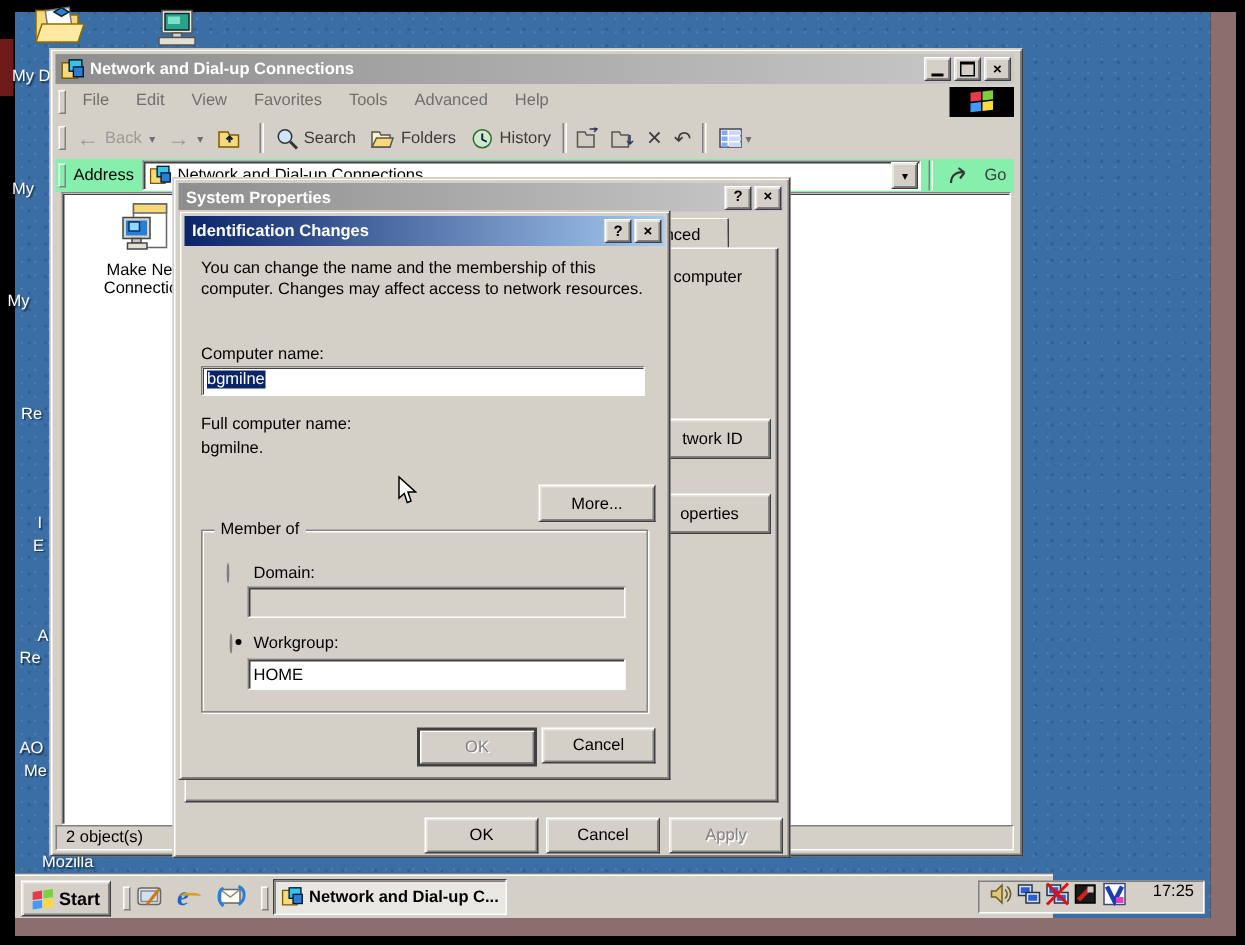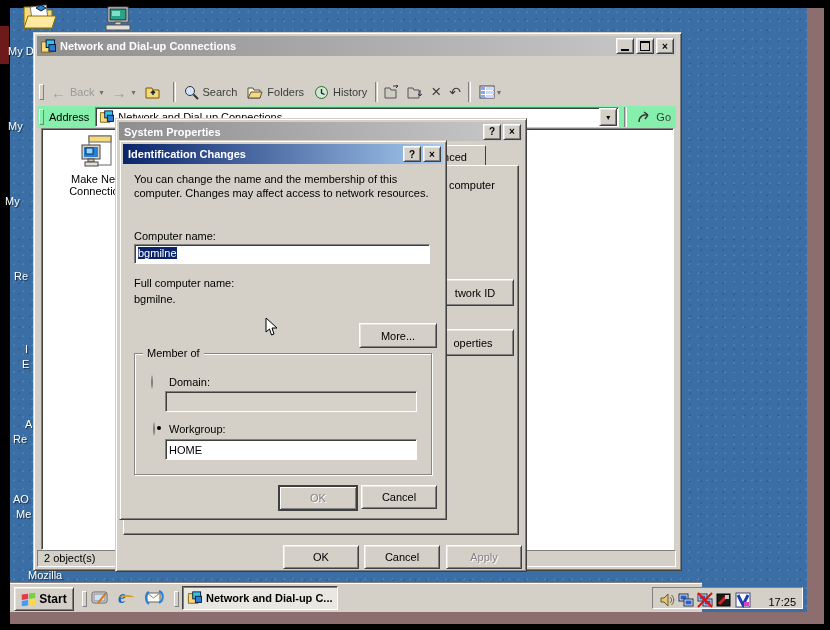--- a/index.html
+++ b/index.html
@@ -47,21 +47,21 @@
   .txt{background:#fff;border:1px solid;border-color:#808080 #fff #fff #808080;box-shadow:inset 1px 1px 0 #404040;
        font-family:"Liberation Sans","DejaVu Sans",sans-serif;font-size:11px;padding:2px 3px;box-sizing:border-box;}
   .seltext{background:#0A246A;color:#fff;}
   .radio{width:11px;height:11px;border-radius:50%;background:#fff;border:1px solid #808080;box-shadow:inset 1px 1px 1px #404040;position:relative;}
   .radio.on::after{content:"";position:absolute;left:3px;top:3px;width:4px;height:4px;border-radius:50%;background:#000;}
   .legend{position:absolute;top:-7px;left:8px;background:#d4d0c8;padding:0 4px;}
   
   .taskbar{background:#d4d0c8;border-top:1px solid #fff;box-shadow:0 -1px 0 #808080;display:block;}
   .taskbtn-active{background:#e9e7e1;border:1px solid;border-color:#404040 #fff #fff #404040;
       box-shadow:inset 1px 1px 0 #808080;display:flex;align-items:center;gap:4px;font-weight:bold;padding:0 4px;box-sizing:border-box;}
-  .tray{background:#d4d0c8;border:1px solid;border-color:#808080 #fff #fff #808080;display:flex;align-items:flex-end;gap:3px;padding:0 6px;box-sizing:border-box;}
+  .tray{background:#d4d0c8;border:1px solid;border-color:#808080 #fff #fff #808080;display:flex;align-items:flex-start;gap:3px;padding:0 6px;box-sizing:border-box;}
   .statuscell{border:1px solid;border-color:#808080 #fff #fff #808080;padding:1px 6px;box-sizing:border-box;}
   .tab{background:#d4d0c8;border:1px solid;border-color:#fff #404040 #d4d0c8 #fff;border-radius:2px 2px 0 0;
        display:flex;align-items:center;justify-content:center;}
   .b{font-weight:bold;}
   .nowrap{white-space:nowrap;}
 </style>
 </head>
 <body>
 
 <div class="stage">
@@ -116,20 +116,38 @@
           </span>
         <span class="btn tbtn">
             <span class="maxglyph"></span>
           </span>
         <span class="btn tbtn">
             <span>×</span>
           </span>
       </span>
     </div>
 
+    <div class="abs menubar" style="left:3px;top:24px;width:639px;height:21px;">
+      <span class="grip"></span>
+      <span class="mitem">File</span>
+      <span class="mitem">Edit</span>
+      <span class="mitem">View</span>
+      <span class="mitem">Favorites</span>
+      <span class="mitem">Tools</span>
+      <span class="mitem">Advanced</span>
+      <span class="mitem">Help</span>
+      <span style="margin-left:auto;width:43px;height:20px;background:#000;display:flex;align-items:center;justify-content:center;">
+        <span class="flag">
+            <i class="f1"></i>
+            <i class="f2"></i>
+            <i class="f3"></i>
+            <i class="f4"></i>
+          </span>
+      </span>
+    </div>
 
     <div class="abs" style="left:3px;top:46px;width:639px;height:26px;display:flex;align-items:center;background:#d4d0c8;">
       <span class="grip"></span>
       <span class="tbi gray">
           <span style="font-size:15px;">←</span>
           <span>Back</span>
         </span>
       <span class="dd">▾</span>
       <span class="tbi gray" style="padding-left:8px;">
           <span style="font-size:15px;">→</span>
@@ -201,21 +219,21 @@
           <path d="M1 4 L1 14 L12 14 L12 5 L7 5 L6 3 L1 3 Z" fill="#f5d97a" stroke="#7a5b00"></path>
           <rect x="6" y="1" width="9" height="8" fill="#35c4e8" stroke="#013"></rect>
           <rect x="9" y="6" width="7" height="7" fill="#2a7fd4" stroke="#013"></rect>
         </svg>
         <span class="nowrap">Network and Dial-up Connections</span>
         <span class="btn" style="margin-left:auto;width:16px;height:16px;">
             <span class="dd" style="color:#000;">▾</span>
           </span>
       </span>
       <span class="sep" style="margin:0 5px;"></span>
-      <span class="tbi dark" style="gap:3px;">
+      <span class="tbi dark" style="gap:8px;">
         <svg width="16" height="13" viewBox="0 0 16 13">
           <path d="M2 11 C2 5 7 3 11 4 M11 4 L7 1 M11 4 L8 8" stroke="#333" fill="none" stroke-width="1.4"></path>
         </svg>
         <span>Go</span>
       </span>
     </div>
 
     <div class="abs sunken" style="left:7px;top:95px;width:631px;height:420px;">
       <div class="abs" style="left:8px;top:6px;width:94px;text-align:center;">
         <svg width="36" height="36" viewBox="0 0 36 36">

